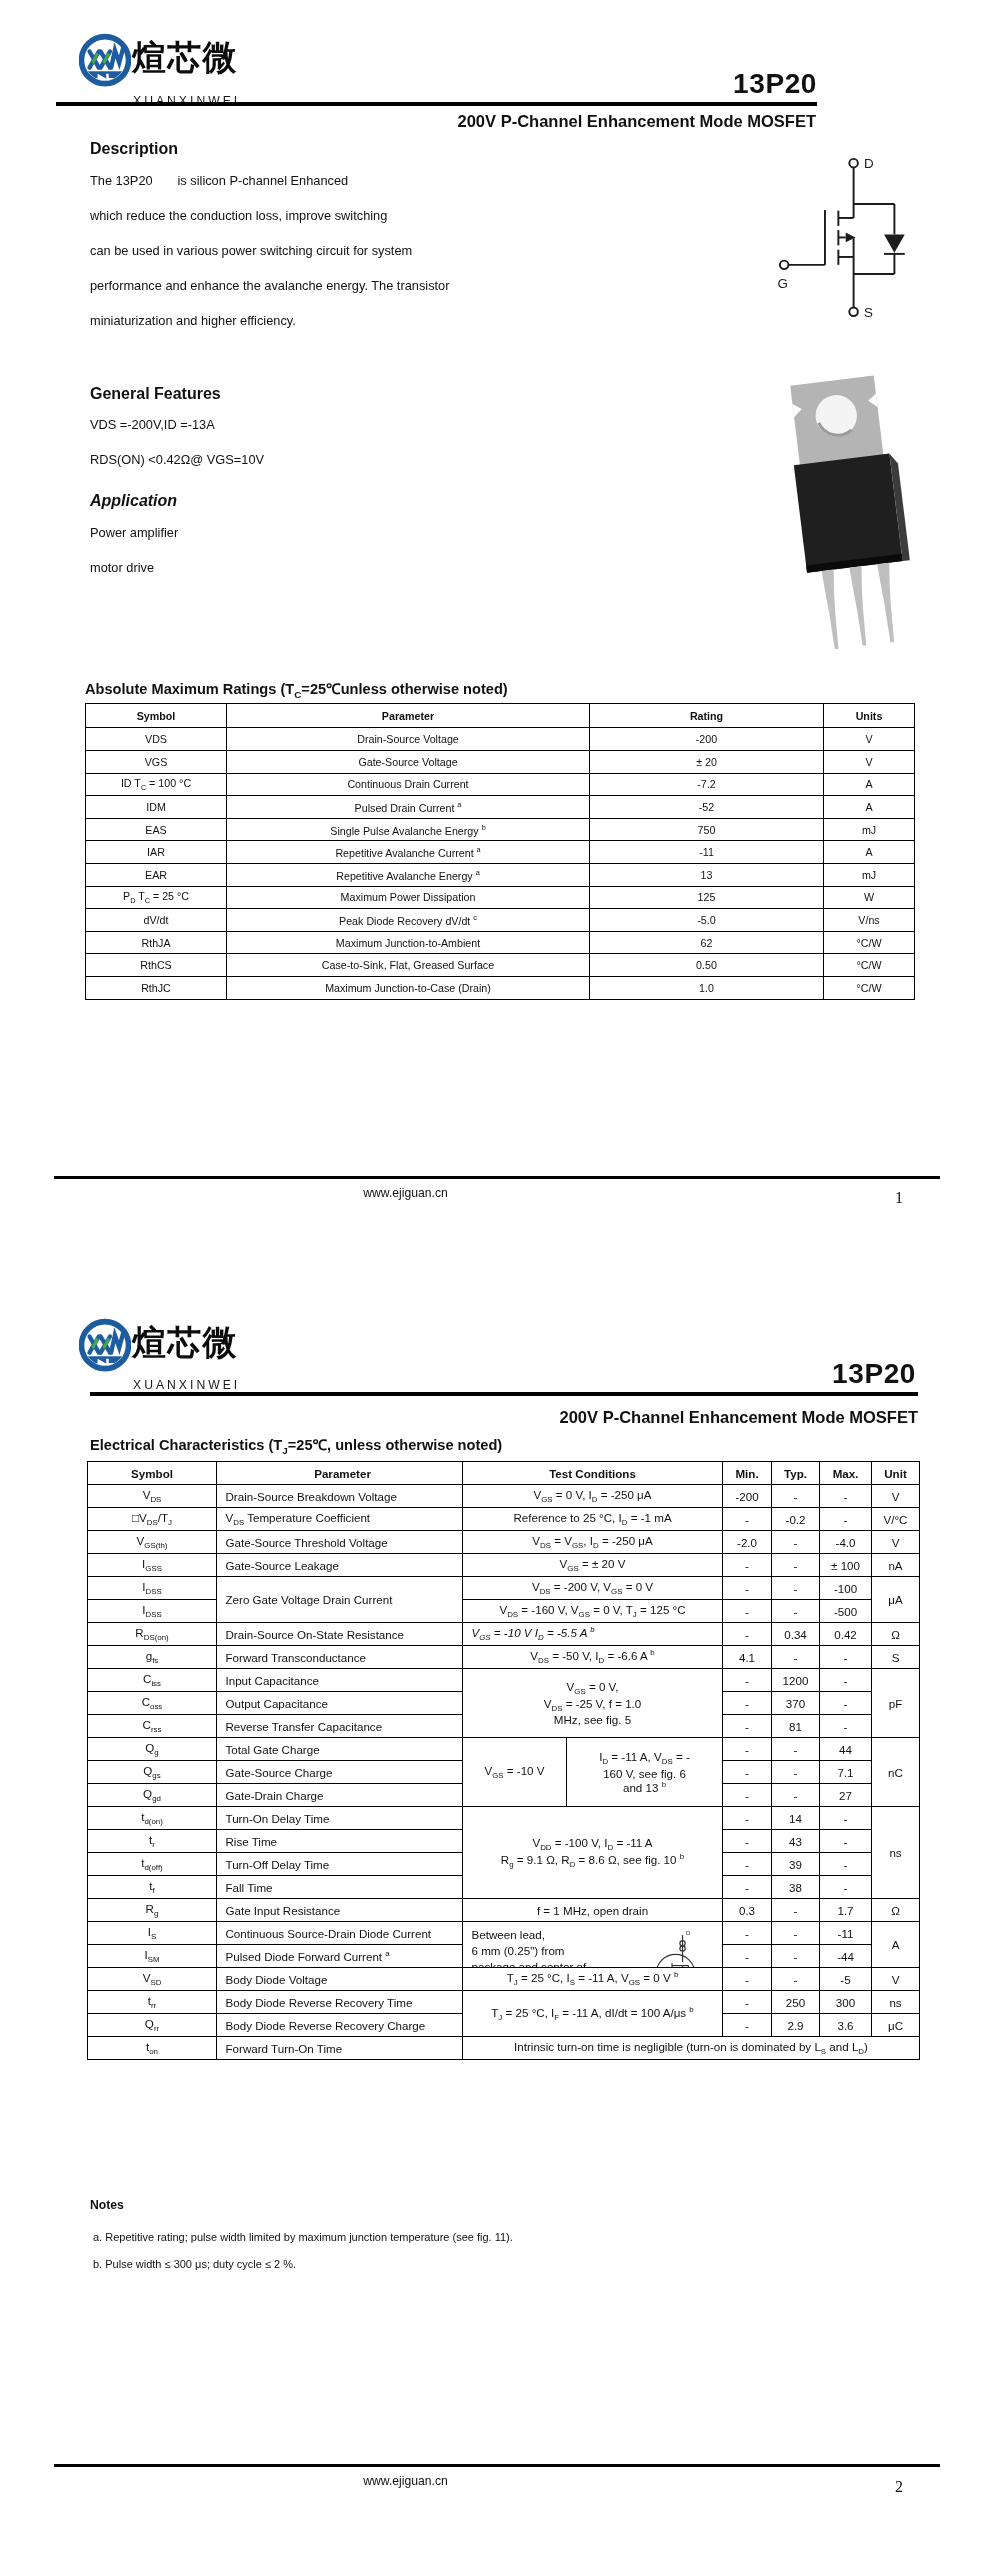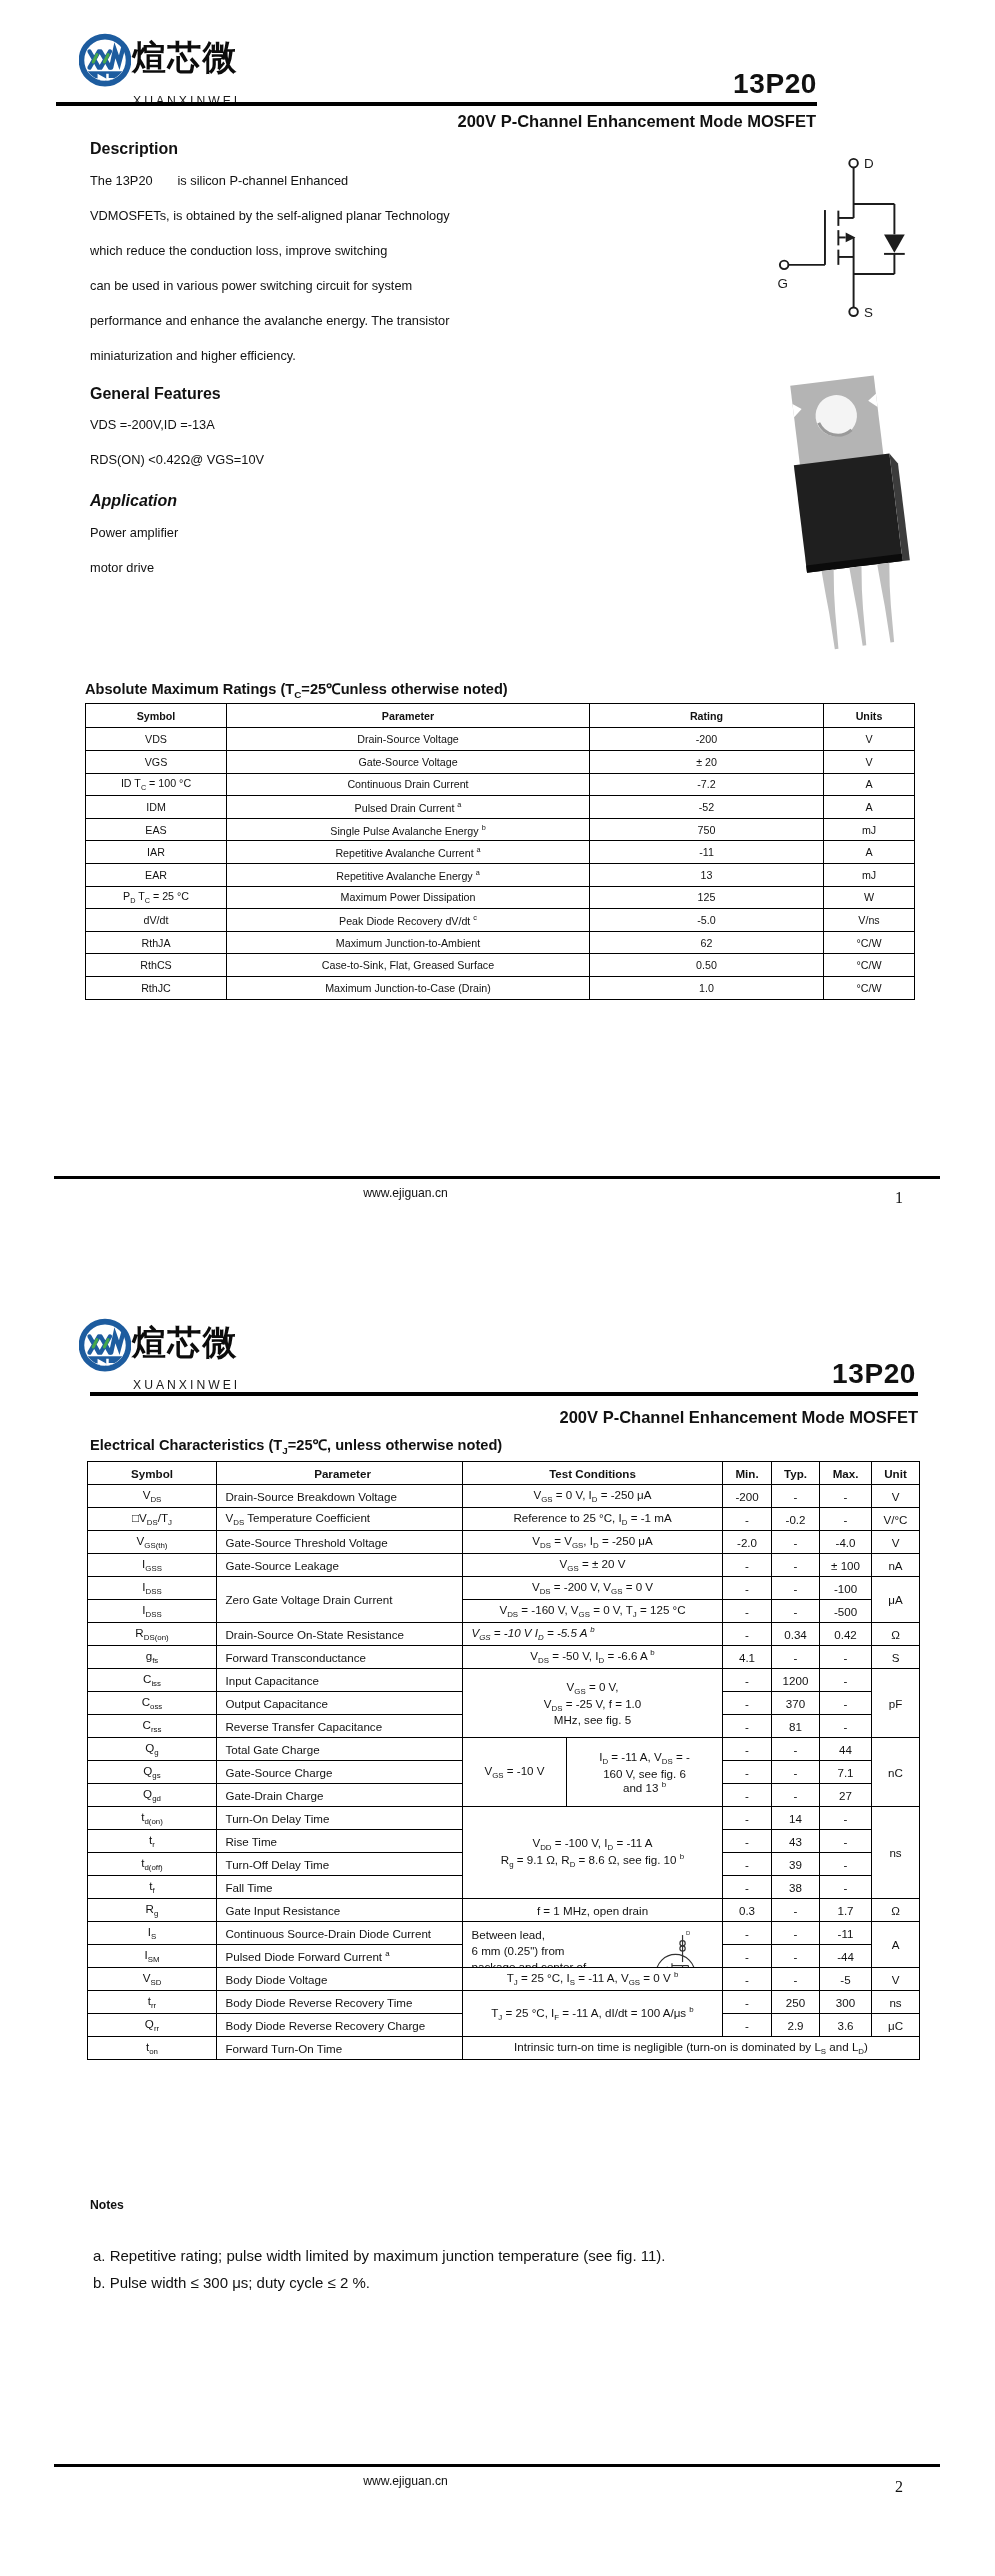--- a/index.html
+++ b/index.html
@@ -26,21 +26,21 @@
   #elec-table{font-size:11.6px;}
   #elec-table td,#elec-table th{border-top-width:1.8px;border-bottom-width:1.8px;}
   #elec-table tr{height:23px;}
   tr.h42{height:25.6px;} tr.h44{height:27px;} tr.h46{height:28px;} tr.h52{height:32px;}
   tr.h58{height:35px;} tr.h62{height:38px;} tr.h70{height:43px;} tr.h74{height:45px;}
   #elec-table .param{text-align:left;padding-left:8.5px;}
   .cond{white-space:pre-line;}
   th{font-weight:700;}
   sub{font-size:0.68em;} sup{font-size:0.68em;}
   .notes-head{font-size:12.2px;font-weight:700;}
-  .noteline{font-size:15px;margin-top:16px;}
+  .noteline{font-size:11px;}
   .footer-url{font-size:12.2px;text-align:center;}
   .pagenum{font-size:16px;font-family:"Liberation Serif",serif;}
   .iscell{position:relative;}
   .iscell .condtext{position:absolute;left:8.5px;top:4.9px;text-align:left;white-space:pre-line;line-height:16px;}
   .iscell svg{position:absolute;right:16px;top:6.1px;}
 </style>
 </head>
 <body>
 
 <div class="page" id="page1">
@@ -72,21 +72,20 @@
   <div class="abs logo-cn" style="left:132px;top:35px;">煊芯微</div>
   <div class="abs logo-en" style="left:133px;top:78px;">XUANXINWEI</div>
 
   <div class="abs rule" style="left:56px;top:102px;width:761px;"></div>
   <div class="abs partno" style="right:178px;top:68px;">13P20</div>
   <div class="abs subtitle" style="right:179px;top:112px;">200V P-Channel Enhancement Mode MOSFET</div>
 
   <div class="abs sechead" style="left:90px;top:140px;">Description</div>
   <div class="abs" style="left:90px;top:163px;width:500px;">
     <div class="bodyline">The 13P20       is silicon P-channel Enhanced</div>
-    <div class="bodyline">VDMOSFETs, is obtained by the self-aligned planar Technology</div>
     <div class="bodyline">which reduce the conduction loss, improve switching</div>
     <div class="bodyline">can be used in various power switching circuit for system</div>
     <div class="bodyline">performance and enhance the avalanche energy. The transistor</div>
     <div class="bodyline">miniaturization and higher efficiency.</div>
   </div>
 
   <div class="abs sechead" style="left:90px;top:385px;">General Features</div>
   <div class="abs" style="left:90px;top:407px;">
     <div class="bodyline">VDS =-200V,ID =-13A</div>
     <div class="bodyline">RDS(ON) &lt;0.42Ω@ VGS=10V</div>

